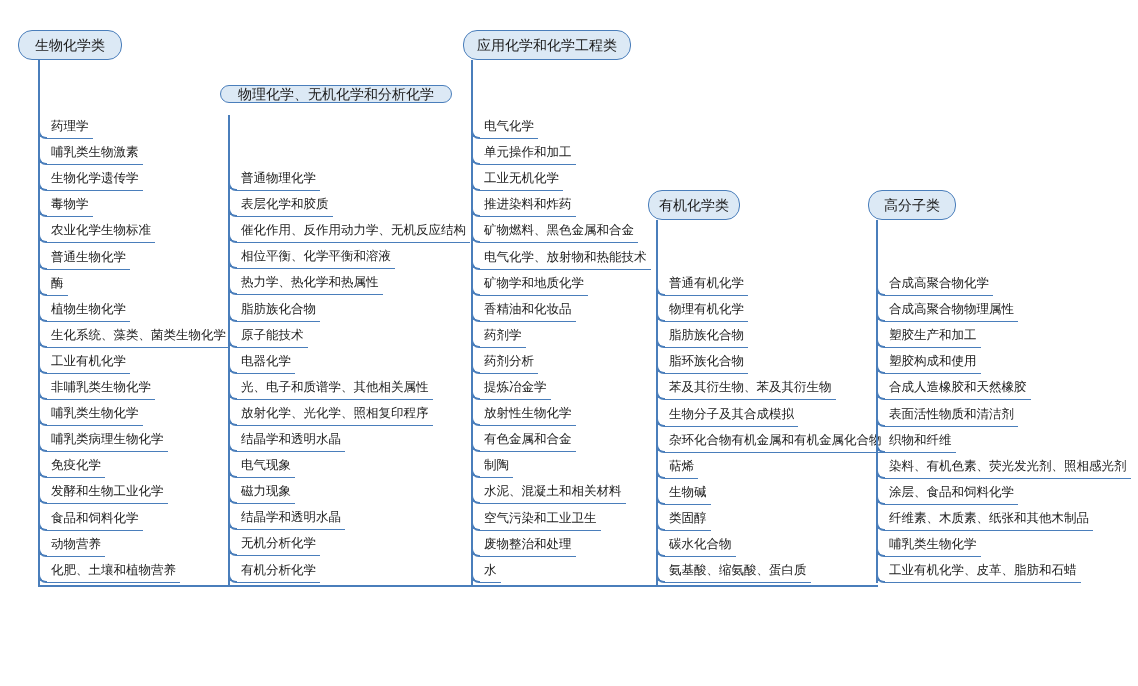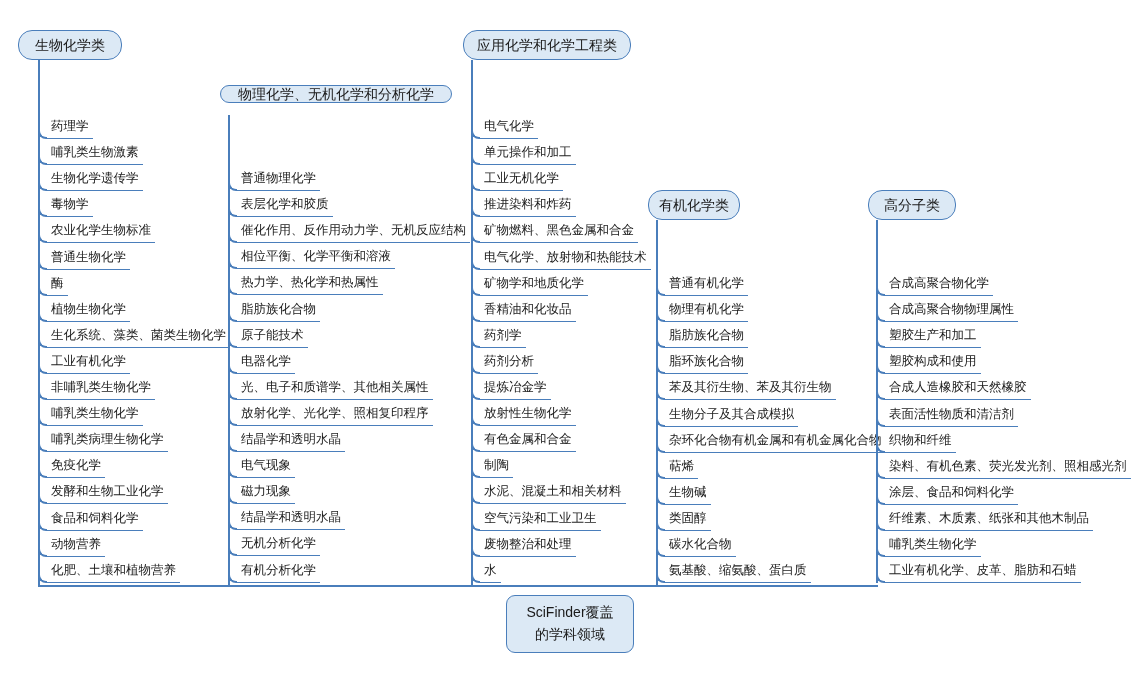--- a/index.html
+++ b/index.html
@@ -424,17 +424,13 @@
       <div class="leaf" style="left: 876px; top: 531px;">
         <div class="leaf-hook"></div>
         <div class="leaf-label">哺乳类生物化学</div>
       </div>
       <div class="leaf" style="left: 876px; top: 557.1px;">
         <div class="leaf-hook"></div>
         <div class="leaf-label">工业有机化学、皮革、脂肪和石蜡</div>
       </div>
     </div>
 
-  <div class="root-node" style="left: 506px; top: 595px; width: 128px; height: 58px;">
-    <span>SciFinder覆盖</span>
-    <span>的学科领域</span>
-  </div>
 </div>
 
 </body></html>

